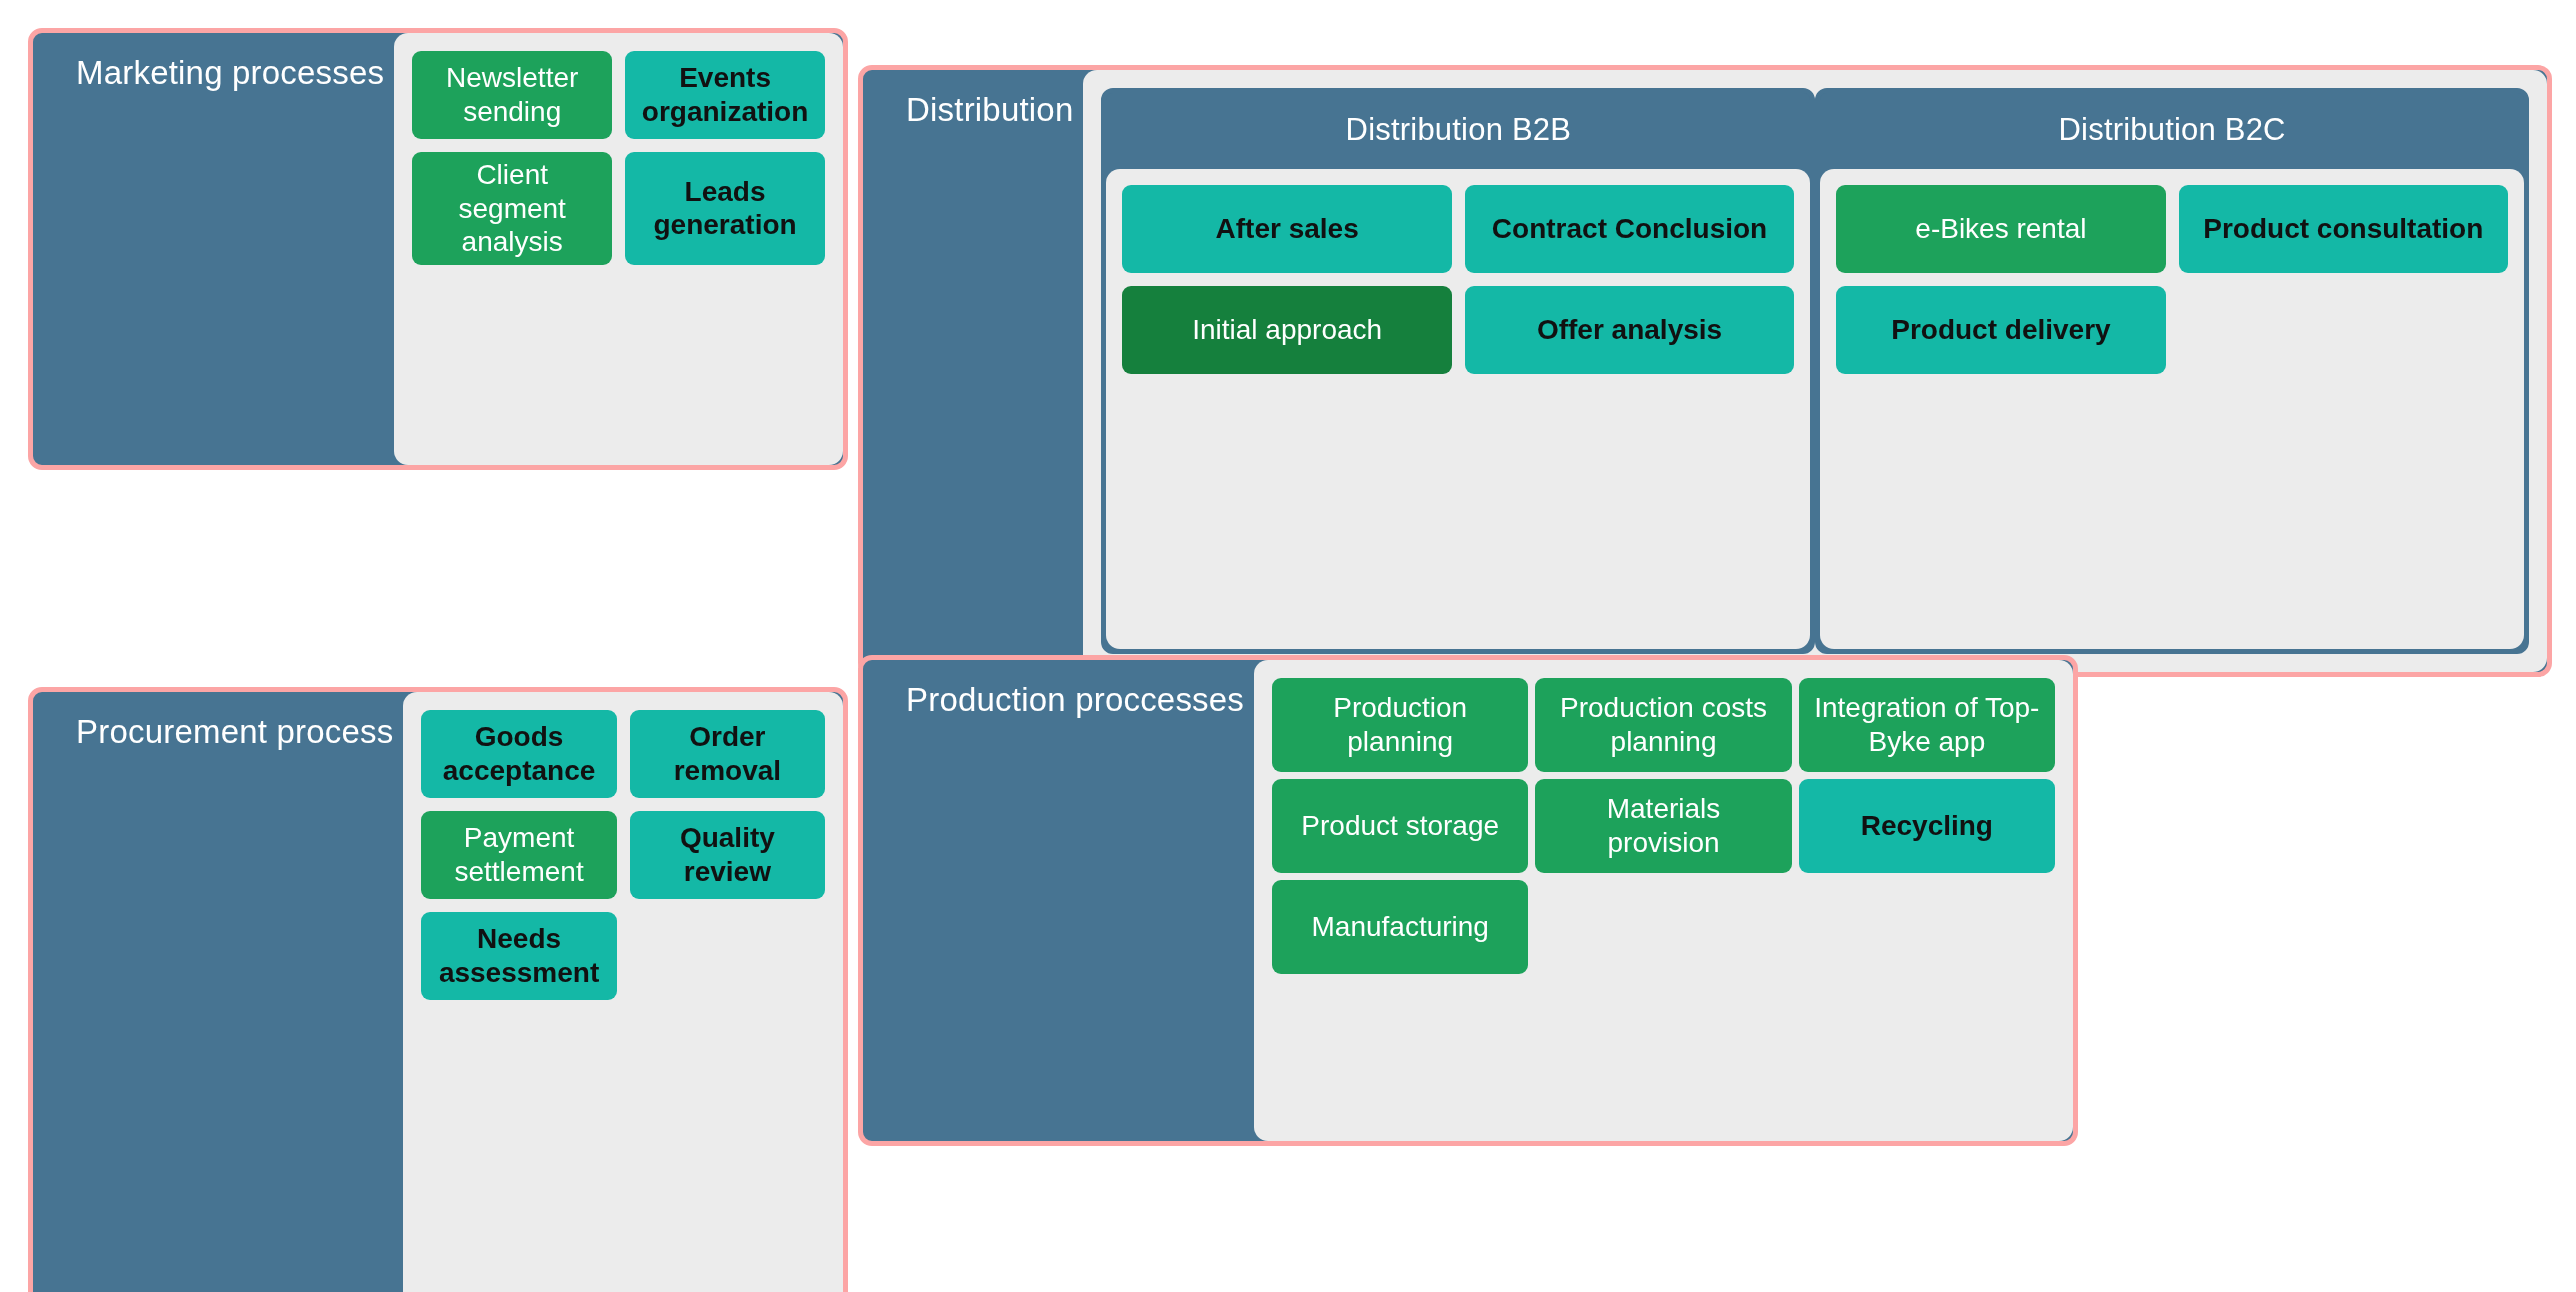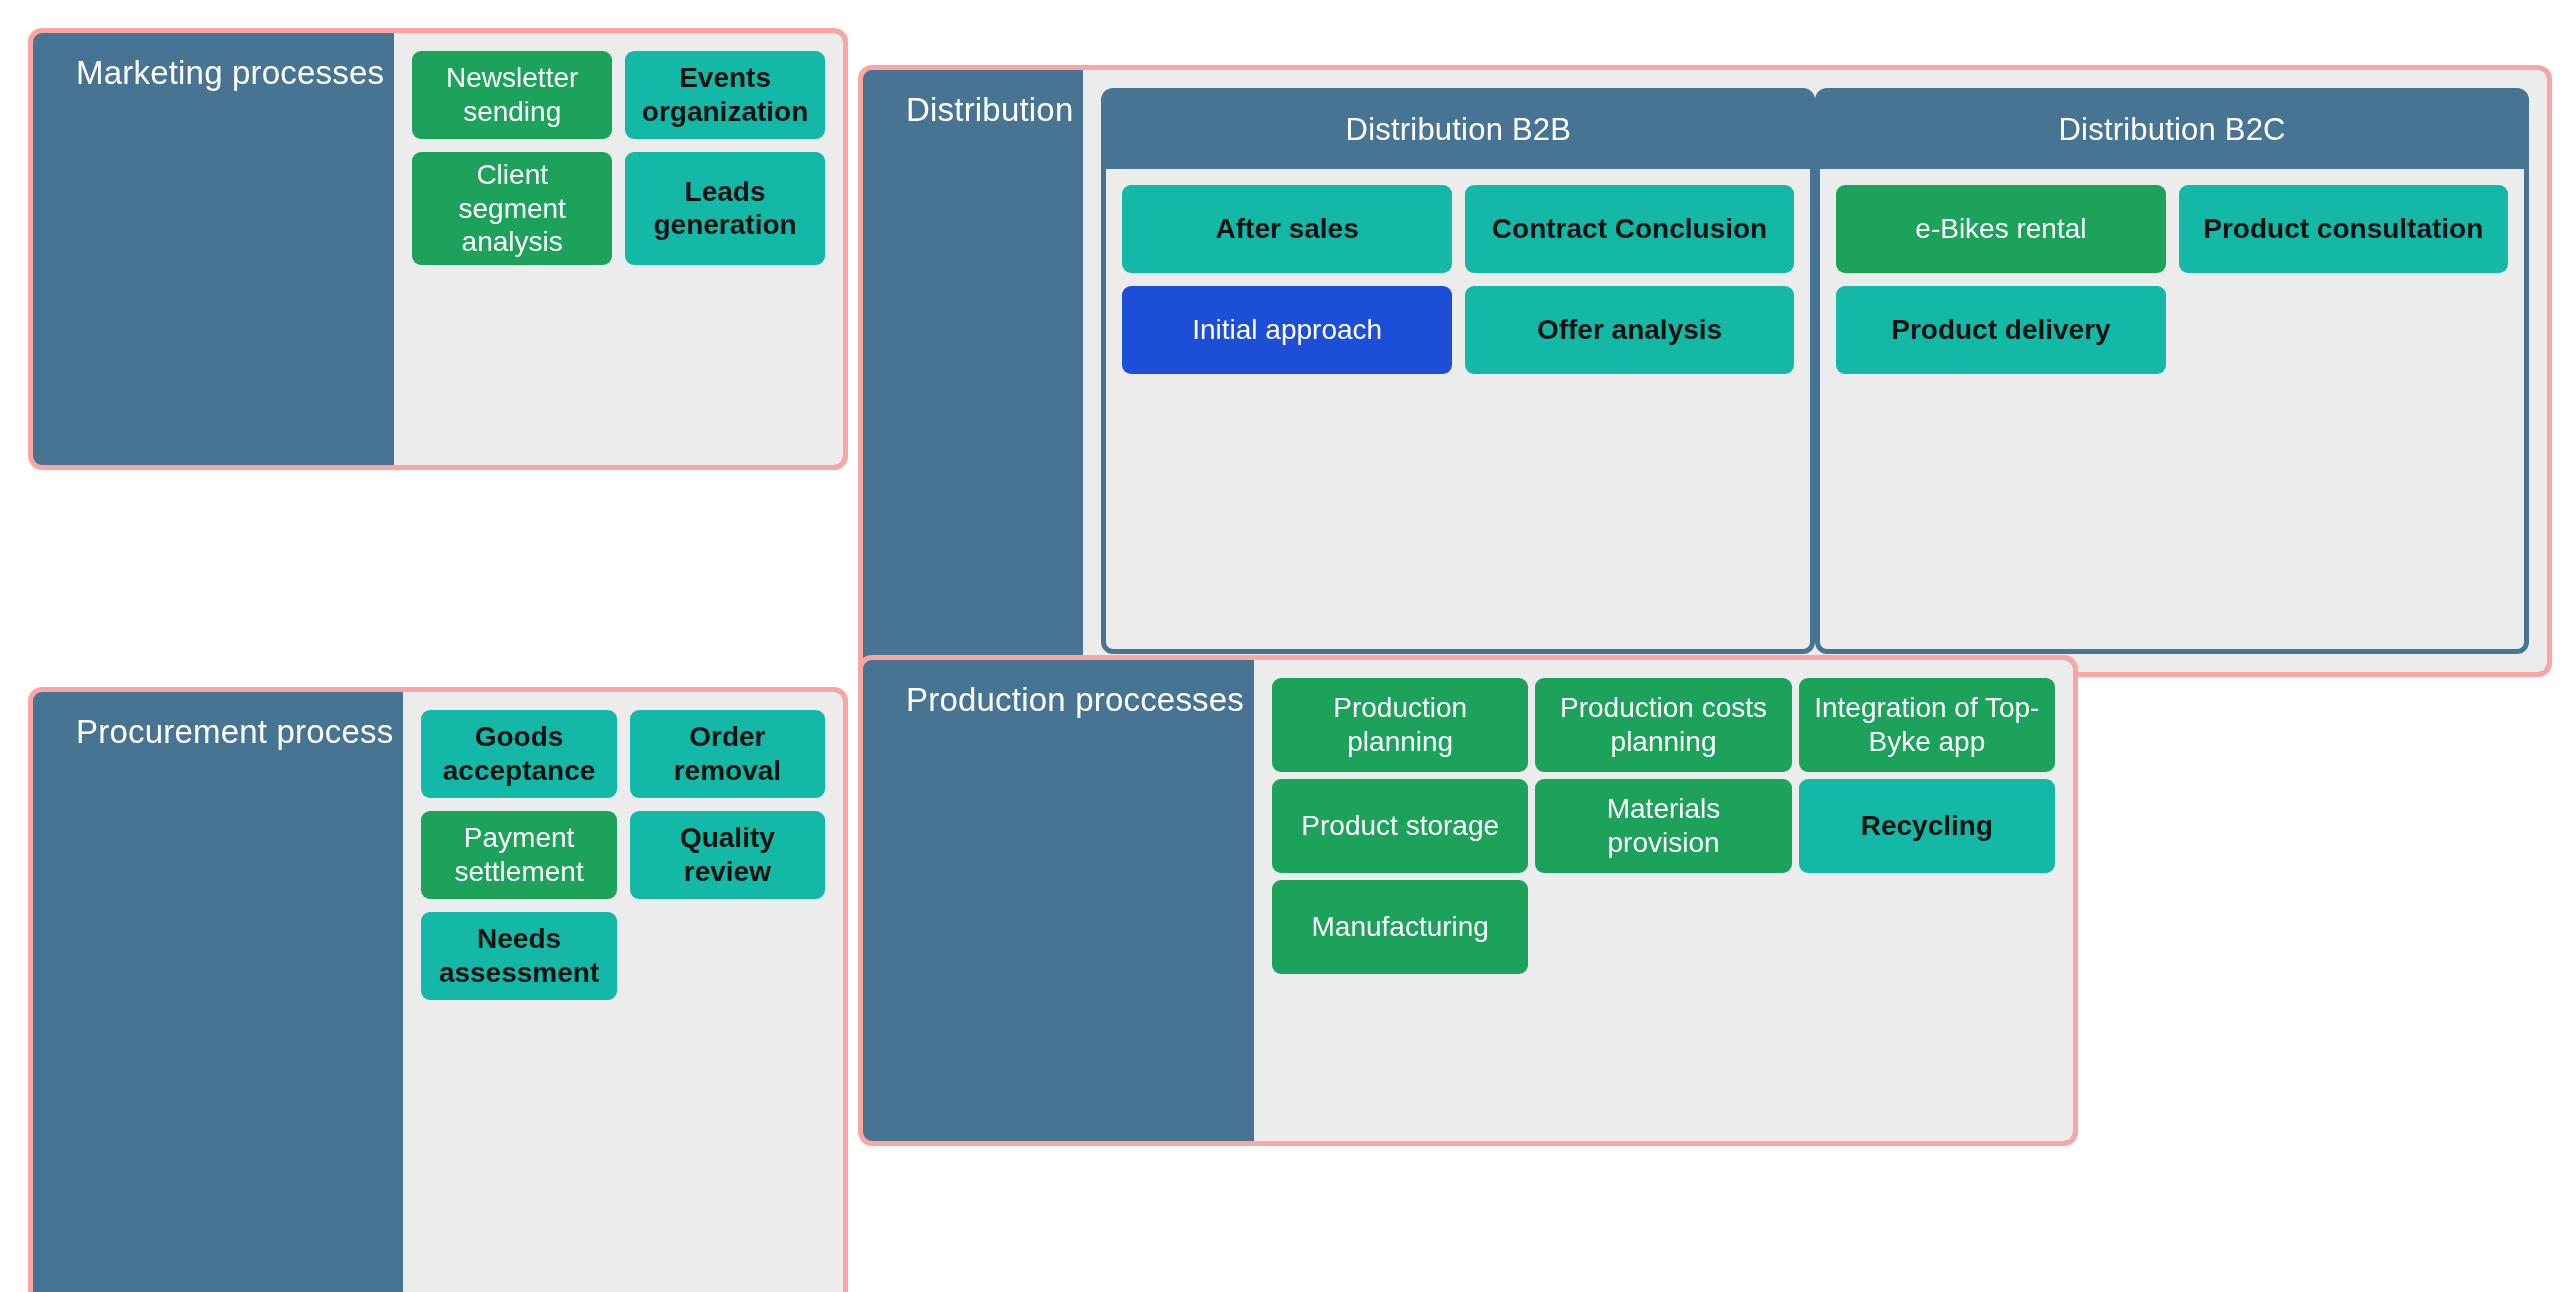--- a/index.html
+++ b/index.html
@@ -34,21 +34,21 @@
     text-align: center;
     font-size: 33px;
     line-height: 1.1;
     padding: 22px 10px 24px 10px;
     letter-spacing: .2px;
     user-select: none;
   }
   .panel-body {
     flex: 1 1 auto;
     background: #ececec;
-    border-radius: 0;
+    border-radius: 14px;
     padding: 18px;
     display: flex;
     flex-direction: column;
     align-content: flex-start;
   }
 
   
   .grid {
     display: grid;
     gap: 13px;
@@ -65,21 +65,21 @@
     text-align: center;
     font-size: 28px;
     line-height: 1.2;
     padding: 6px 14px;
     box-sizing: border-box;
     min-height: 94px;
     user-select: none;
   }
   .card.green  { background: #1da25b; color: #ffffff; }
   .card.yellow { background: #14b8a6; color: #111111; font-weight: bold; }
-  .card.red    { background: #1d4ed8; color: #ffffff; }
+  .card.red    { background: #15803d; color: #ffffff; }
 
   
   .subpanel-row {
     display: flex;
     gap: 0;
     flex: 1 1 auto;
     align-items: stretch;
   }
   .subpanel {
     flex: 1 1 0;

